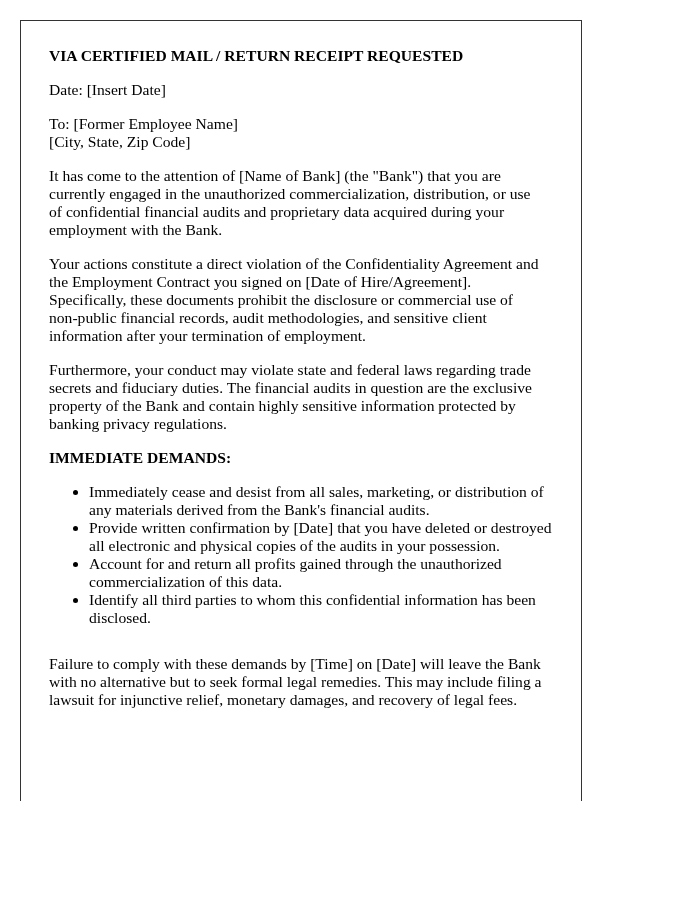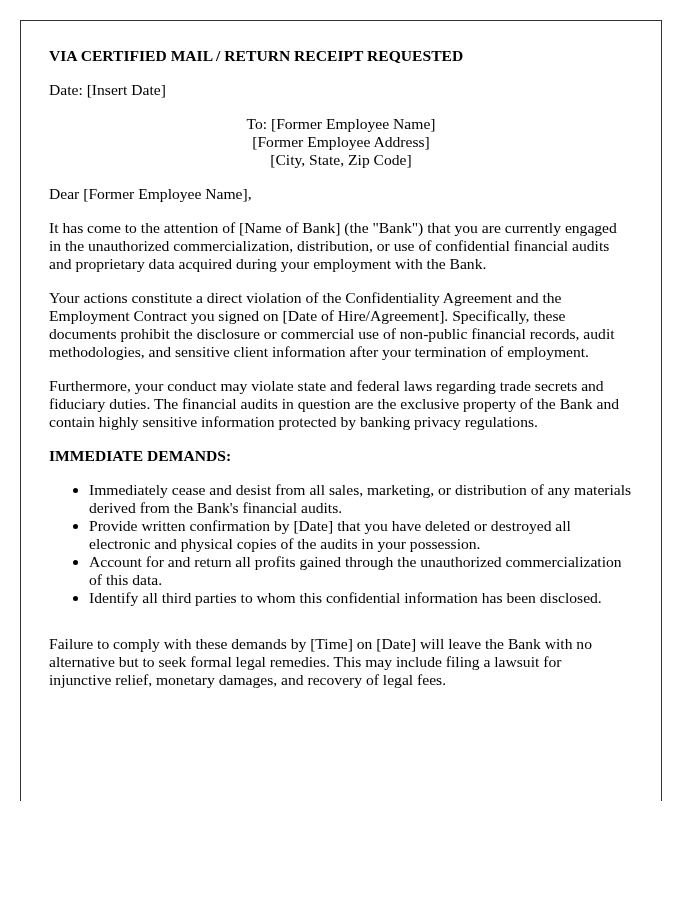--- a/index.html
+++ b/index.html
@@ -12,21 +12,21 @@
       height: 900px;
       position: relative;
       overflow: hidden;
       font-family: "Liberation Serif", "DejaVu Serif", serif;
       color: #000000;
     }
     .letter {
       position: absolute;
       left: 20px;
       top: 20px;
-      width: 642px;
+      width: 562px;
       height: 781px;
       box-sizing: border-box;
       border-left: 1px solid #333333;
       border-right: 1px solid #333333;
       border-top: 1px solid #333333;
       padding: 26px 28px 0 28px;
       overflow: hidden;
     }
     .heading {
       font-weight: bold;
@@ -37,47 +37,45 @@
     p.para {
       font-size: 15.6px;
       line-height: 18px;
       margin: 0 11px 16px 0;
     }
     .address {
       margin: 0 0 16px 0;
       font-size: 15.6px;
       line-height: 18px;
     }
-    .address div { margin: 0; text-align: center; }
+    .address div { margin: 0; }
     ul.demands {
       margin: 0 0 28px 0;
       padding-left: 40px;
       font-size: 15.6px;
       line-height: 18px;
     }
     ul.demands li {
       margin: 0;
     }
   </style>
 </head>
 <body>
 
 <div class="letter">
   <div class="heading">VIA CERTIFIED MAIL / RETURN RECEIPT REQUESTED</div>
 
   <p class="para">Date: [Insert Date]</p>
 
   <div class="address">
     <div>To: [Former Employee Name]</div>
-    <div>[Former Employee Address]</div>
     <div>[City, State, Zip Code]</div>
   </div>
 
 
-  <p class="para">Dear [Former Employee Name],</p>
 
   <p class="para">It has come to the attention of [Name of Bank] (the "Bank") that you are currently engaged in the unauthorized commercialization, distribution, or use of confidential financial audits and proprietary data acquired during your employment with the Bank.</p>
   <p class="para">Your actions constitute a direct violation of the Confidentiality Agreement and the Employment Contract you signed on [Date of Hire/Agreement]. Specifically, these documents prohibit the disclosure or commercial use of non-public financial records, audit methodologies, and sensitive client information after your termination of employment.</p>
   <p class="para">Furthermore, your conduct may violate state and federal laws regarding trade secrets and fiduciary duties. The financial audits in question are the exclusive property of the Bank and contain highly sensitive information protected by banking privacy regulations.</p>
 
   <div class="heading">IMMEDIATE DEMANDS:</div>
 
   <ul class="demands">
     <li>Immediately cease and desist from all sales, marketing, or distribution of any materials derived from the Bank's financial audits.</li>
     <li>Provide written confirmation by [Date] that you have deleted or destroyed all electronic and physical copies of the audits in your possession.</li>

